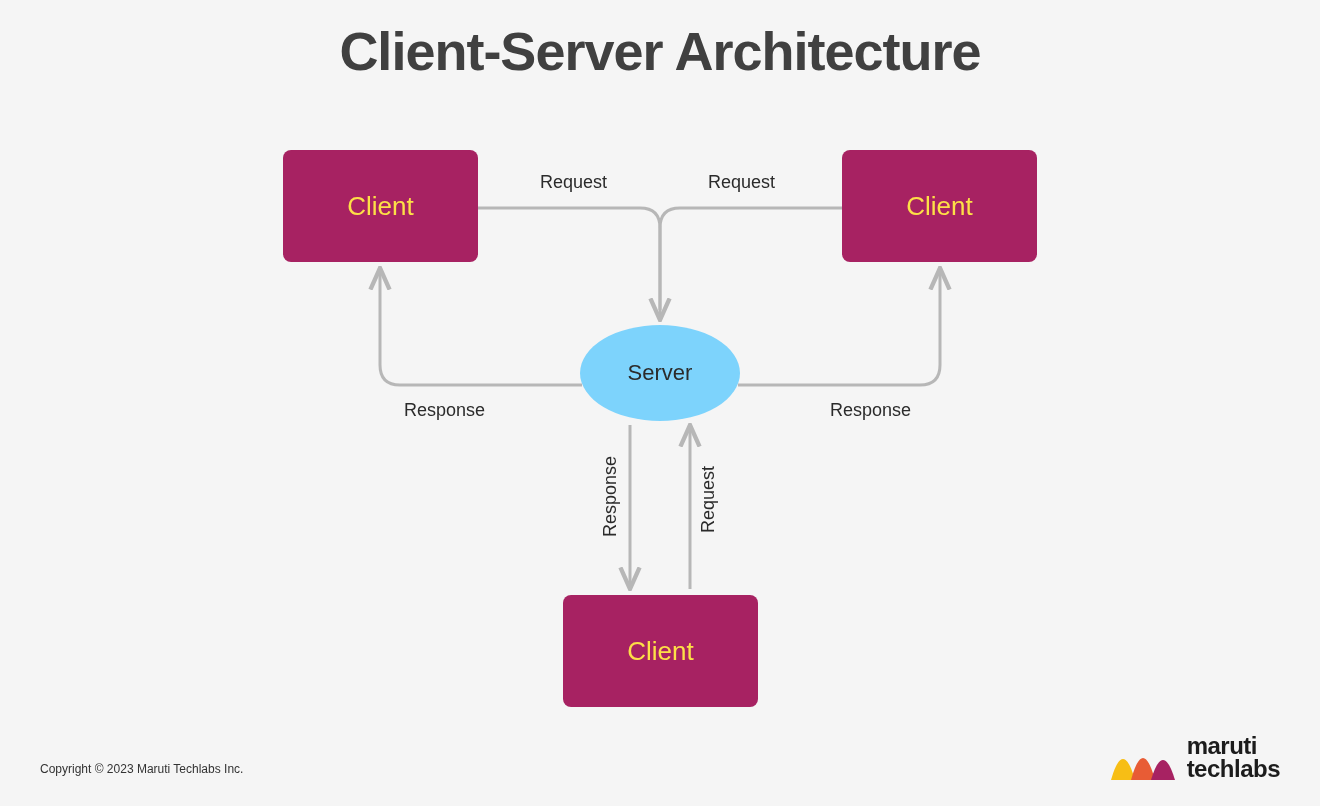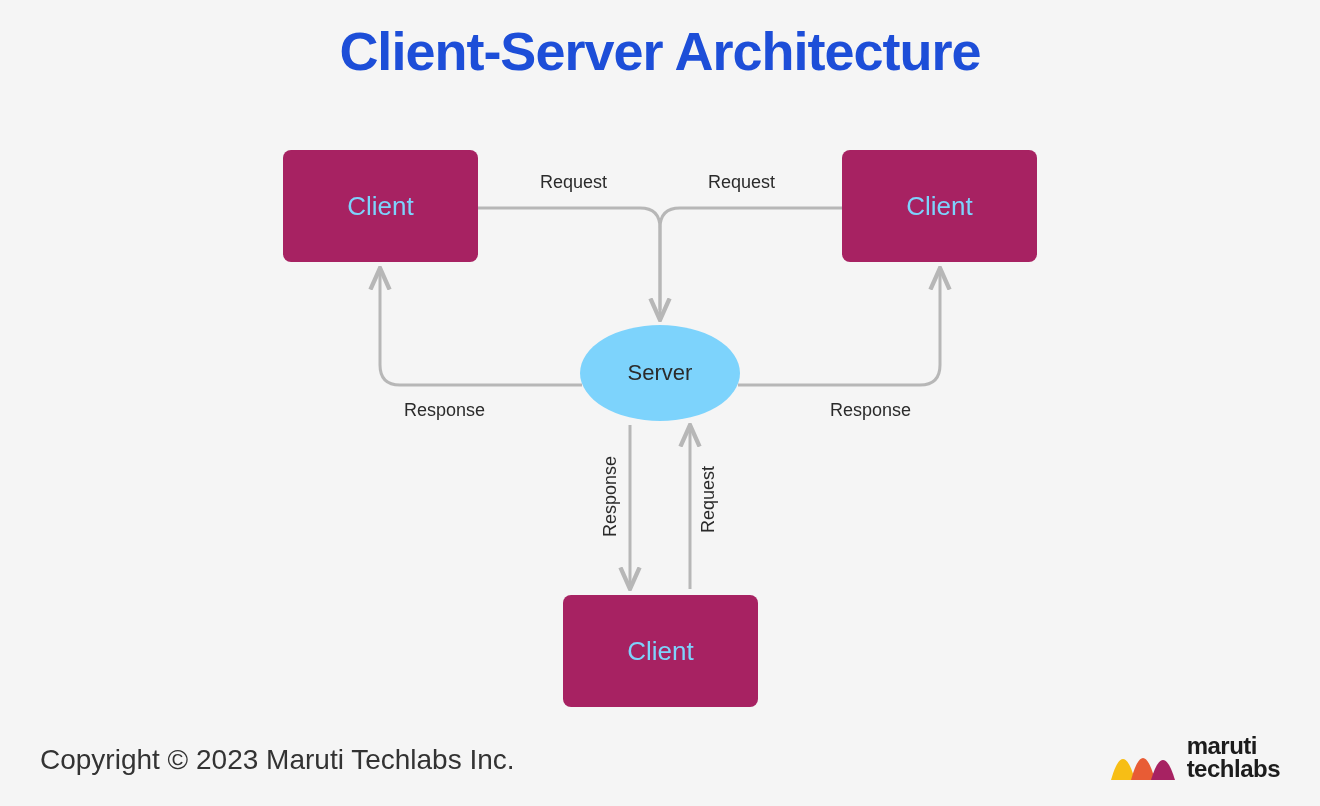--- a/index.html
+++ b/index.html
@@ -17,33 +17,33 @@
     height: 806px;
   }
   .title {
     position: absolute;
     top: 20px;
     left: 0;
     right: 0;
     text-align: center;
     font-size: 54px;
     font-weight: 800;
-    color: #1d4ed8;
+    color: #404040;
     letter-spacing: -1px;
   }
   .client-box {
     position: absolute;
     width: 195px;
     height: 112px;
     background: #a72262;
     border-radius: 8px;
     display: flex;
     align-items: center;
     justify-content: center;
-    color: #7dd3fc;
+    color: #fde047;
     font-size: 26px;
     font-weight: 500;
   }
   .server-ellipse {
     position: absolute;
     width: 160px;
     height: 96px;
     background: #7dd3fc;
     border-radius: 50%;
     display: flex;
@@ -60,21 +60,21 @@
     text-align: center;
   }
   .edge-label.vertical {
     writing-mode: vertical-rl;
     transform: rotate(180deg);
   }
   .copyright {
     position: absolute;
     bottom: 30px;
     left: 40px;
-    font-size: 28px;
+    font-size: 12px;
     color: #333;
   }
   .brand {
     position: absolute;
     bottom: 24px;
     right: 40px;
     display: flex;
     align-items: center;
     gap: 2px;
   }

